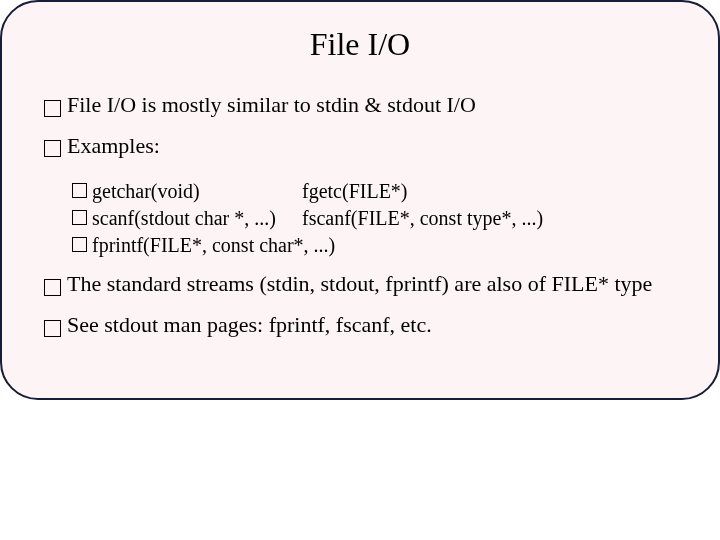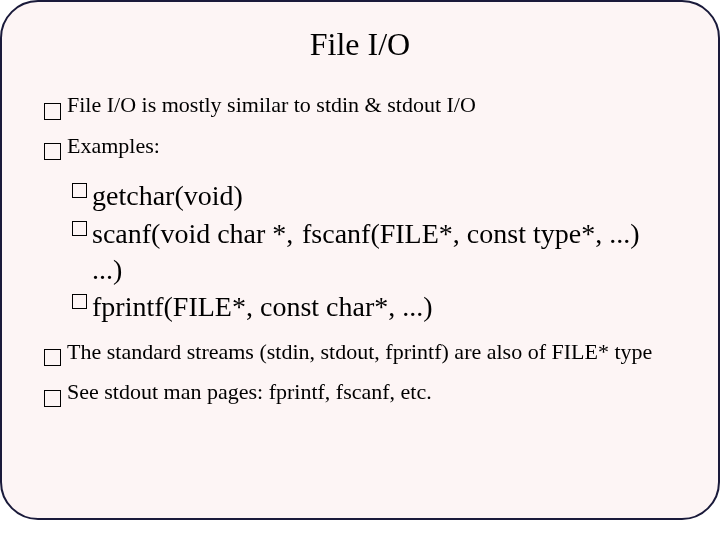--- a/index.html
+++ b/index.html
@@ -6,57 +6,57 @@
     margin: 0;
     padding: 0;
     width: 720px;
     height: 540px;
     font-family: 'Times New Roman', Times, serif;
     background: #fff;
   }
   .slide {
     box-sizing: border-box;
     width: 720px;
-    height: 520px;
+    height: 400px;
     background: #fdf5f5;
     border: 2px solid #1a1a3a;
     border-radius: 38px;
     padding: 18px 42px 30px 42px;
     position: relative;
     color: #000;
   }
   .title {
     text-align: center;
     font-size: 32px;
     margin: 6px 0 28px 0;
     font-weight: normal;
   }
   .bullets {
     font-size: 22px;
     line-height: 1.3;
   }
   .bullet {
     display: flex;
-    align-items: flex-end;
+    align-items: center;
     margin-bottom: 2px;
     margin-top: 12px;
   }
   .bullet .box {
     flex: 0 0 auto;
     width: 15px;
     height: 15px;
     border: 1.6px solid #000;
     margin-top: 6px;
     margin-right: 6px;
   }
   .bullet .txt {
     flex: 1 1 auto;
   }
   .sub-bullets {
-    font-size: 28px;
+    font-size: 20px;
     margin-left: 28px;
     margin-top: 18px;
     margin-bottom: 4px;
   }
   .sub-row {
     display: flex;
     align-items: flex-start;
     margin-bottom: 1px;
   }
   .sub-row .box {
@@ -91,24 +91,25 @@
 
     <div class="bullet">
       <span class="box"></span>
       <span class="txt">Examples:</span>
     </div>
 
     <div class="sub-bullets">
       <div class="sub-row">
         <span class="box"></span>
         <span class="left">getchar(void)</span>
+        <span class="right">fgetc(FILE*)</span>
       </div>
       <div class="sub-row">
         <span class="box"></span>
-        <span class="left">scanf(void char *, ...)</span>
+        <span class="left">scanf(stdout char *, ...)</span>
         <span class="right">fscanf(FILE*, const type*, ...)</span>
       </div>
       <div class="sub-row">
         <span class="box"></span>
         <span class="right">fprintf(FILE*, const char*, ...)</span>
       </div>
     </div>
 
     <div class="bullet">
       <span class="box"></span>

